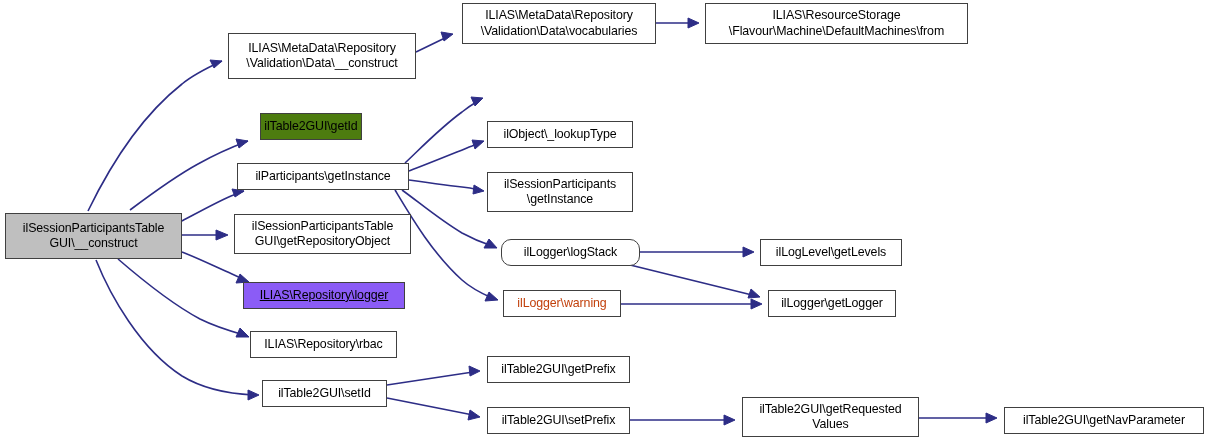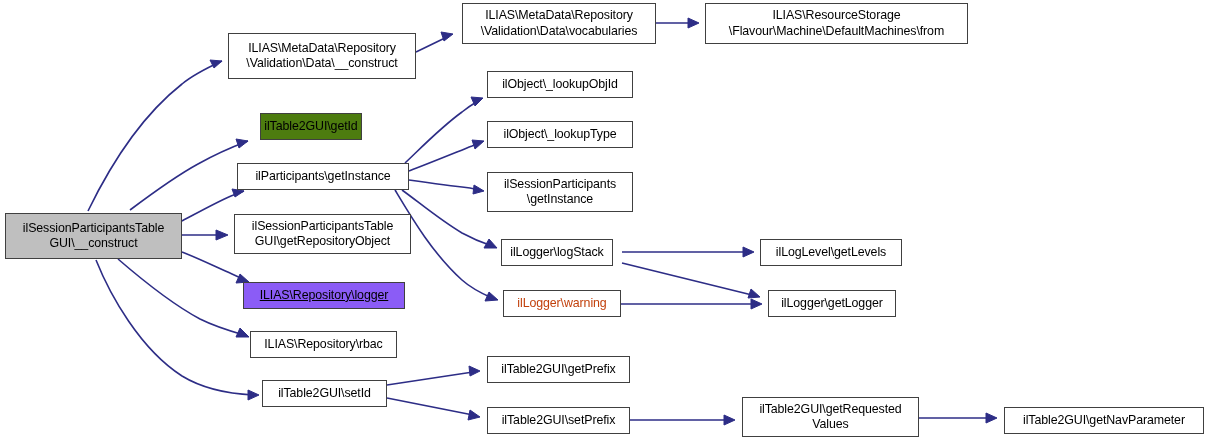--- a/index.html
+++ b/index.html
@@ -111,30 +111,29 @@
 <div class="node root" style="left: 5px; top: 213px; width: 177px; height: 46px; border-color: rgb(64, 64, 64); background: rgb(191, 191, 191); color: rgb(0, 0, 0);"><span class="node-label">ilSessionParticipantsTable
 GUI\__construct</span></div>
     <div class="node" style="left: 228px; top: 33px; width: 188px; height: 46px; border-color: rgb(64, 64, 64); background: rgb(255, 255, 255); color: rgb(0, 0, 0);"><span class="node-label">ILIAS\MetaData\Repository
 \Validation\Data\__construct</span></div>
     <div class="node" style="left: 462px; top: 3px; width: 194px; height: 41px; border-color: rgb(64, 64, 64); background: rgb(255, 255, 255); color: rgb(0, 0, 0);"><span class="node-label">ILIAS\MetaData\Repository
 \Validation\Data\vocabularies</span></div>
     <div class="node" style="left: 705px; top: 3px; width: 263px; height: 41px; border-color: rgb(64, 64, 64); background: rgb(255, 255, 255); color: rgb(0, 0, 0);"><span class="node-label">ILIAS\ResourceStorage
 \Flavour\Machine\DefaultMachines\from</span></div>
     <div class="node" style="left: 260px; top: 113px; width: 102px; height: 27px; border-color: rgb(64, 64, 64); background: #4d7c0f; color: rgb(0, 0, 0);"><span class="node-label">ilTable2GUI\getId</span></div>
     <div class="node" style="left: 237px; top: 163px; width: 172px; height: 27px; border-color: rgb(64, 64, 64); background: rgb(255, 255, 255); color: rgb(0, 0, 0);"><span class="node-label">ilParticipants\getInstance</span></div>
-    <div class="node" style="left: 487px; top: 71px; width: 146px; height: 27px; border-color: rgb(64, 64, 64); background: rgb(255, 255, 255); color: rgb(0, 0, 0);"><span class="node-label">ilObject\_lookupObjId</span></div>
     <div class="node" style="left: 487px; top: 172px; width: 146px; height: 40px; border-color: rgb(64, 64, 64); background: rgb(255, 255, 255); color: rgb(0, 0, 0);"><span class="node-label">ilSessionParticipants
 \getInstance</span></div>
     <div class="node" style="left: 487px; top: 121px; width: 146px; height: 27px; border-color: rgb(64, 64, 64); background: rgb(255, 255, 255); color: rgb(0, 0, 0);"><span class="node-label">ilObject\_lookupType</span></div>
     <div class="node" style="left: 234px; top: 214px; width: 177px; height: 40px; border-color: rgb(64, 64, 64); background: rgb(255, 255, 255); color: rgb(0, 0, 0);"><span class="node-label">ilSessionParticipantsTable
 GUI\getRepositoryObject</span></div>
     <div class="node" style="left: 243px; top: 282px; width: 162px; height: 27px; border-color: rgb(64, 64, 64); background: #8b5cf6; color: rgb(0, 0, 0); text-decoration: underline;"><span class="node-label">ILIAS\Repository\logger</span></div>
     <div class="node" style="left: 250px; top: 331px; width: 147px; height: 27px; border-color: rgb(64, 64, 64); background: rgb(255, 255, 255); color: rgb(0, 0, 0);"><span class="node-label">ILIAS\Repository\rbac</span></div>
     <div class="node" style="left: 262px; top: 380px; width: 125px; height: 27px; border-color: rgb(64, 64, 64); background: rgb(255, 255, 255); color: rgb(0, 0, 0);"><span class="node-label">ilTable2GUI\setId</span></div>
-    <div class="node" style="left: 501px; top: 239px; width: 112px; height: 27px; border-color: rgb(64, 64, 64); background: rgb(255, 255, 255); color: rgb(0, 0, 0);"><span class="node-label">ilLogger\logStack</span></div>
+    <div class="node" style="left: 501px; top: 239px; width: 139px; height: 27px; border-color: rgb(64, 64, 64); background: rgb(255, 255, 255); color: rgb(0, 0, 0); border-radius: 10px;"><span class="node-label">ilLogger\logStack</span></div>
     <div class="node" style="left: 503px; top: 290px; width: 118px; height: 27px; border-color: rgb(64, 64, 64); background: rgb(255, 255, 255); color: #c2410c;"><span class="node-label">ilLogger\warning</span></div>
     <div class="node" style="left: 760px; top: 239px; width: 142px; height: 27px; border-color: rgb(64, 64, 64); background: rgb(255, 255, 255); color: rgb(0, 0, 0);"><span class="node-label">ilLogLevel\getLevels</span></div>
     <div class="node" style="left: 768px; top: 290px; width: 128px; height: 27px; border-color: rgb(64, 64, 64); background: rgb(255, 255, 255); color: rgb(0, 0, 0);"><span class="node-label">ilLogger\getLogger</span></div>
     <div class="node" style="left: 487px; top: 356px; width: 143px; height: 27px; border-color: rgb(64, 64, 64); background: rgb(255, 255, 255); color: rgb(0, 0, 0);"><span class="node-label">ilTable2GUI\getPrefix</span></div>
     <div class="node" style="left: 487px; top: 407px; width: 143px; height: 27px; border-color: rgb(64, 64, 64); background: rgb(255, 255, 255); color: rgb(0, 0, 0);"><span class="node-label">ilTable2GUI\setPrefix</span></div>
     <div class="node" style="left: 742px; top: 397px; width: 177px; height: 40px; border-color: rgb(64, 64, 64); background: rgb(255, 255, 255); color: rgb(0, 0, 0);"><span class="node-label">ilTable2GUI\getRequested
 Values</span></div>
     <div class="node" style="left: 1004px; top: 407px; width: 200px; height: 27px; border-color: rgb(64, 64, 64); background: rgb(255, 255, 255); color: rgb(0, 0, 0);"><span class="node-label">ilTable2GUI\getNavParameter</span></div>
   </div>
 

